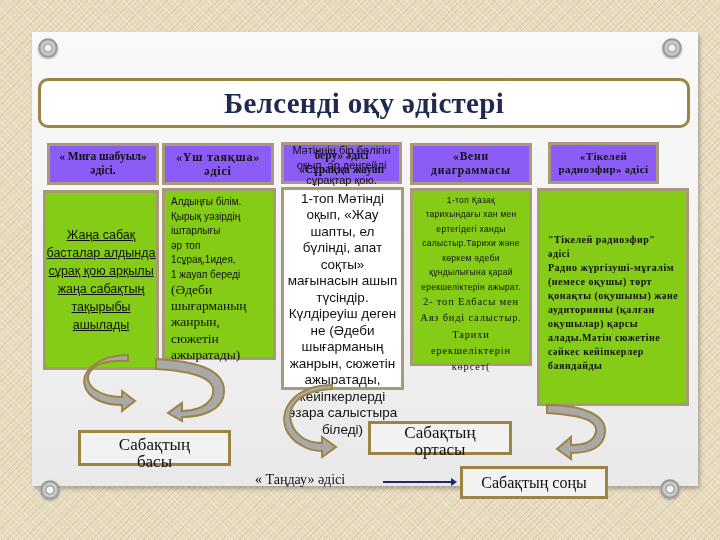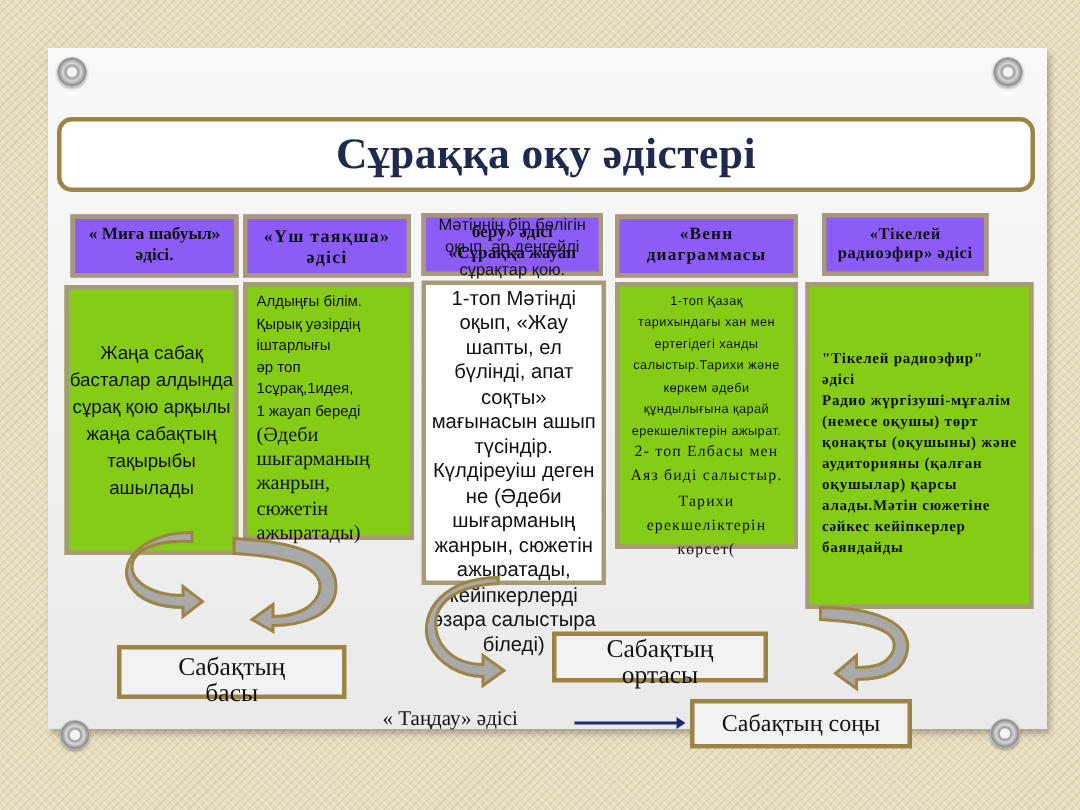--- a/index.html
+++ b/index.html
@@ -30,21 +30,21 @@
   .title-box span { font-size: 29px; font-weight: bold; color: #1f2a4e; font-family: "Liberation Serif", serif; letter-spacing: 0.3px; }
   .hdr {
     position: absolute; background: #8b5cf6; border: 3px solid #a89a78;
     display: flex; align-items: center; justify-content: center; text-align: center;
     font-family: "Liberation Serif", serif; font-weight: bold; color: #111; line-height: 1.2;
   }
   .hdr span { display: block; }
   .content {
     position: absolute; background: #84cc16; border: 3px solid #a89a78; color: #111;
   }
-  .c1 { font-family: "Liberation Sans", sans-serif; font-size: 12.5px; text-align: center; line-height: 1.45; display: flex; align-items: center; justify-content: flex-start; padding: 4px 0; }
+  .c1 { font-family: "Liberation Sans", sans-serif; font-size: 12.5px; text-align: center; line-height: 1.45; display: flex; align-items: center; justify-content: flex-start; padding: 4px 0; text-decoration: underline; }
   .c2 { font-family: "Liberation Sans", sans-serif; font-size: 10px; line-height: 1.45; padding: 4px 6px; }
   .c2 .big { font-family: "Liberation Serif", serif; font-size: 13.5px; line-height: 1.2; }
   .c3 { font-family: Liberation Sans, sans-serif; font-size: 13.5px; line-height: 1.22; text-align: center; padding: 2px 3px; background: transparent; border: none; }
   .c3frame { position: absolute; background:#fff; border:3px solid #a89a78; }
   .c4 { font-family: "Liberation Sans", sans-serif; font-size: 8.5px; line-height: 1.7; padding: 2px 6px; letter-spacing: 0.3px; }
   .c4 .serif { font-family: "Liberation Serif", serif; font-size: 10.5px; letter-spacing: 0.8px; line-height: 1.55; }
   .c5 { font-family: "Liberation Serif", serif; font-size: 10px; font-weight: bold; line-height: 1.4; padding: 28px 6px 4px 8px; letter-spacing: 0.5px; }
   .stage {
     position: absolute; background: #f2f2f2; border: 3px solid #9c8444;
     font-family: "Liberation Serif", serif; color: #111; text-align: center;
@@ -58,21 +58,21 @@
 <body>
 
 <div class="paper"></div>
 
 <div class="grommet" style="left:38px;top:38px;"></div>
 <div class="grommet" style="left:662px;top:38px;"></div>
 <div class="grommet" style="left:40px;top:480px;"></div>
 <div class="grommet" style="left:660px;top:479px;"></div>
 
 <div class="title-box">
-  <span>Сұраққа оқу әдістері</span>
+  <span>Белсенді оқу әдістері</span>
 </div>
 
 <div class="hdr" style="left:47px;top:143px;width:112px;height:42px;font-size:11.5px;">
   <div>
     <span>« Миға шабуыл»</span>
     <span>әдісі.</span>
   </div>
 </div>
 <div class="hdr" style="left:162px;top:143px;width:112px;height:42px;font-size:12px;letter-spacing:0.8px;">
   <div>

